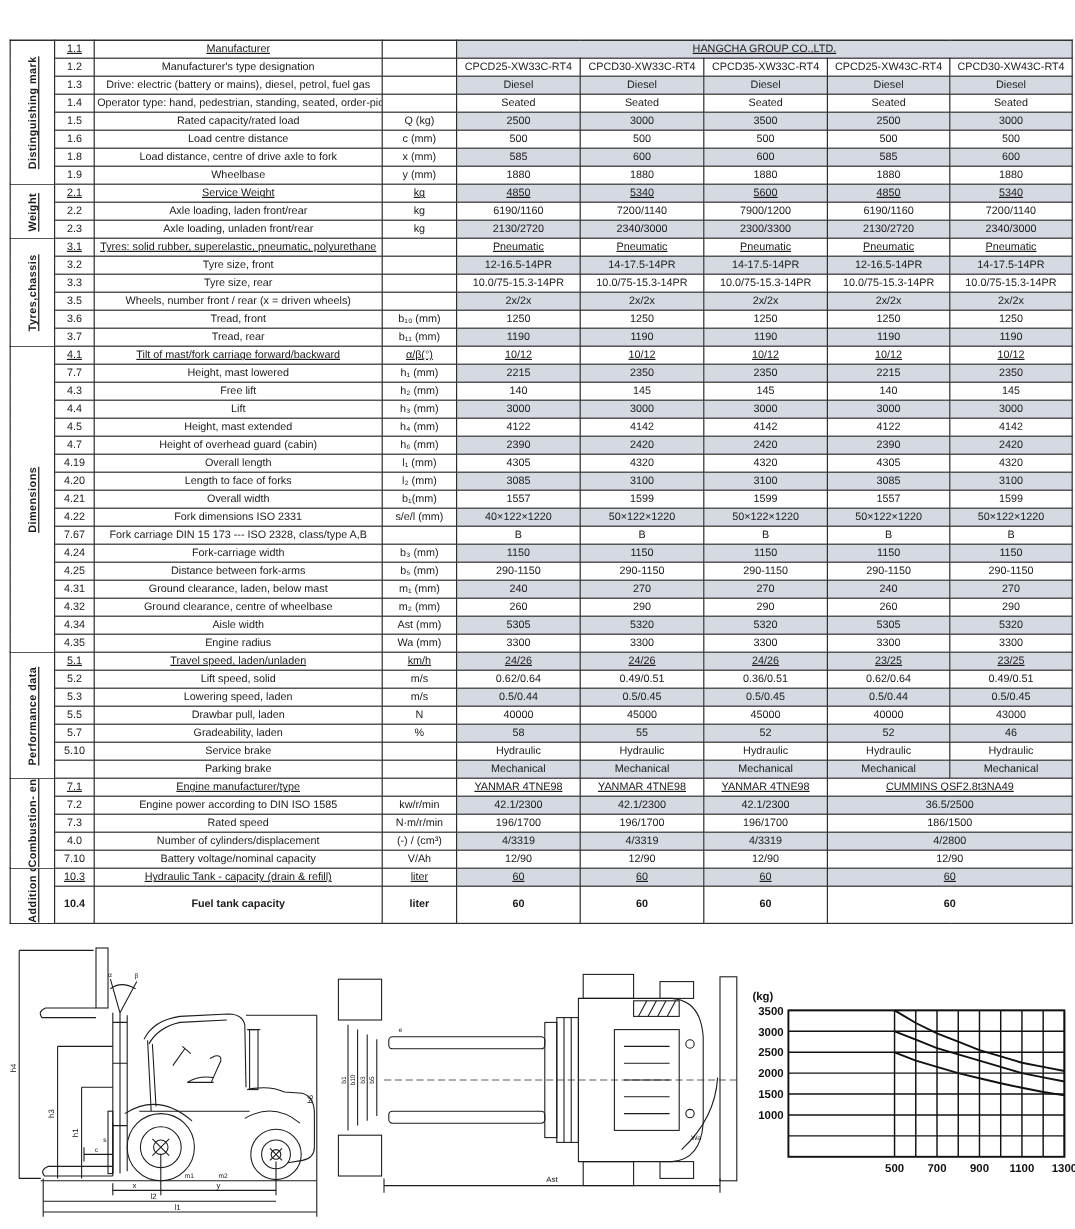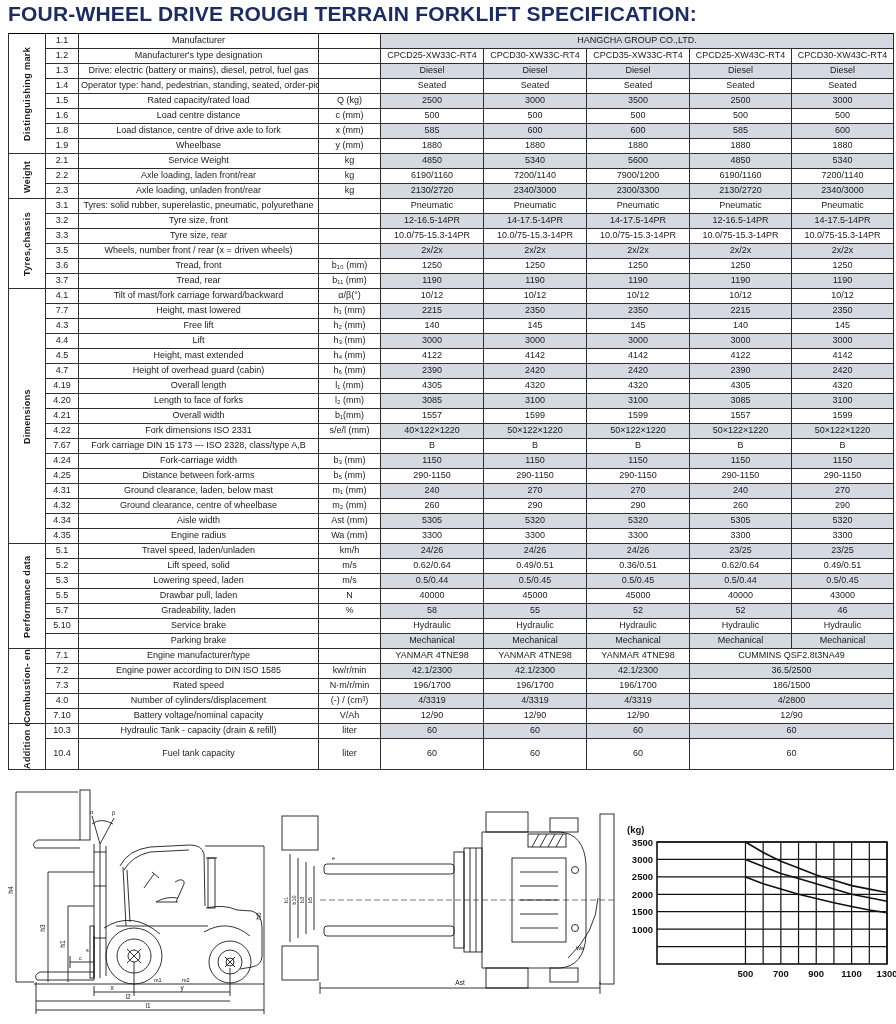--- a/index.html
+++ b/index.html
@@ -9,34 +9,33 @@
          color:#1d2b63;letter-spacing:.2px;white-space:nowrap;}
   table.spec{position:absolute;left:8px;top:33px;width:885px;border-collapse:collapse;
          table-layout:fixed;border:1.6px solid #000;}
   table.spec td{border:1px solid #2e2e2e;font-size:9px;line-height:1.05;height:14px;
          padding:0 2px;text-align:center;overflow:hidden;white-space:nowrap;}
   td.grp{writing-mode:vertical-rl;transform:rotate(180deg);font-weight:bold;
          font-size:9.5px;letter-spacing:.4px;text-align:center;background:#fff;padding:1px;}
   td.lbl{text-align:left;padding-left:5px;margin-top:42px;}
   td.unit{font-size:8.5px;}
   td.shade{background:#d5d9e2;}
-  tr.gtop td{border-top:1.8px solid #000;}
-  tr.tall td{height:30px;}
+  tr.gtop td{border-top:1.8px solid #000;text-decoration:underline;}
+  tr.tall td{height:30px;font-weight:bold;}
   svg{position:absolute;}
   svg text{font-family:"Liberation Sans",sans-serif;fill:#111;}
   .dimtxt{font-size:6.5px;}
   .dimtxt-sm{font-size:5.5px;}
   .ticktxt{font-size:9.5px;font-weight:bold;}
 </style>
 </head>
 <body>
 
 <div class="sheet">
 
-  <div class="title">FOUR-WHEEL DRIVE ROUGH TERRAIN FORKLIFT SPECIFICATION:</div>
 
   <table class="spec">
     <colgroup>
       <col style="width:37px">
         <col style="width:33px">
         <col style="width:240px">
         <col style="width:62px">
       <col style="width:103px">
         <col style="width:103px">
         <col style="width:103px">

